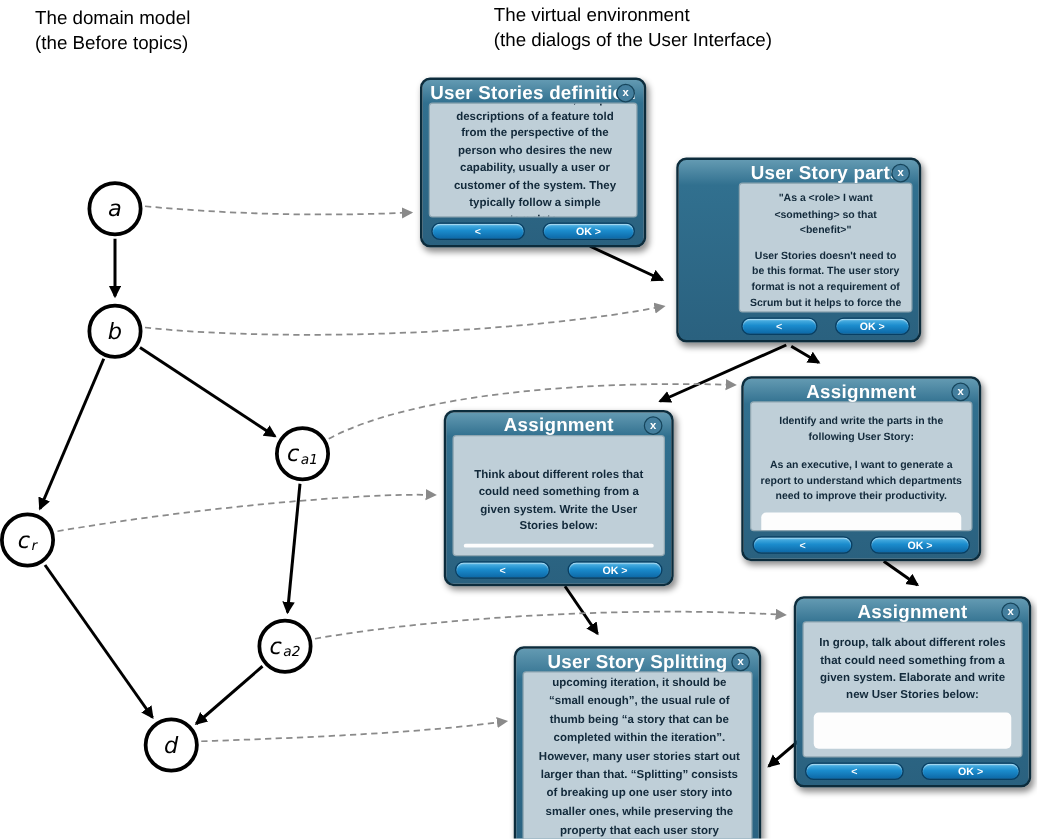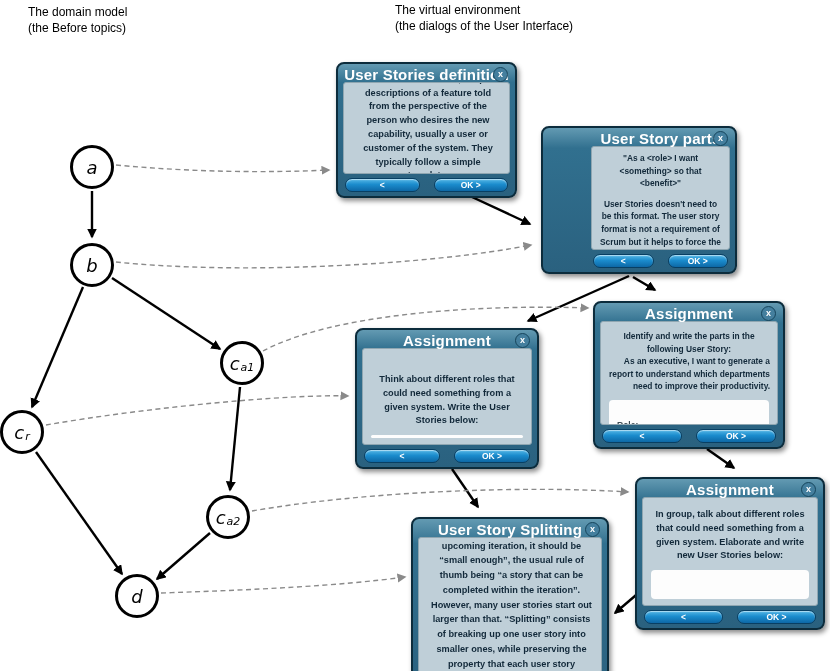--- a/index.html
+++ b/index.html
@@ -1,19 +1,19 @@
 <!DOCTYPE html>
 <html><head>
 <meta charset="utf-8">
 <style>
   html,body { margin:0; padding:0; background:#fff; }
   .canvas { position:relative; width:830px; height:671px; background:#ffffff;
             font-family:"Liberation Sans",sans-serif; overflow:hidden; }
 
-  .hdr { position:absolute; font-size:12px; color:#000; line-height:1.3; }
+  .hdr { position:absolute; font-size:15px; color:#000; line-height:1.3; }
   .hdr-left { left:28px; top:5px; text-align:left; }
   .hdr-right { left:395px; top:3px; width:330px; }
 
   svg.layer { position:absolute; left:0; top:0; pointer-events:none; }
 
   .node { position:absolute; width:44px; height:44px; box-sizing:border-box;
           border:3px solid #000; border-radius:50%; background:#fff;
           display:flex; align-items:center; justify-content:center;
           font-family:"DejaVu Sans",sans-serif; font-style:italic;
           font-size:18px; color:#000; z-index:3; }
@@ -170,21 +170,21 @@
     </div>
   </div>
 
   <div class="dialog" style="left:593px; top:301px; width:192px; height:148px;">
     <div class="titlebar">
       <span class="title">Assignment</span>
       <span class="close">x</span>
     </div>
     <div class="dbody small-text">
       <div style="margin-top:3px;">Identify and write the parts in the following User Story:</div>
-      <div style="text-align:right;">As an executive, I want to generate a report to understand which departments need to improve their productivity.</div>
+      <div style="margin-top:10px;">As an executive, I want to generate a report to understand which departments need to improve their productivity.</div>
       <div class="whitebox fields">
         <div>Role:</div>
 
       </div>
     </div>
     <div class="btnrow">
       <div class="btn">&lt;</div>
       <div class="btn">OK &gt;</div>
     </div>
   </div>

